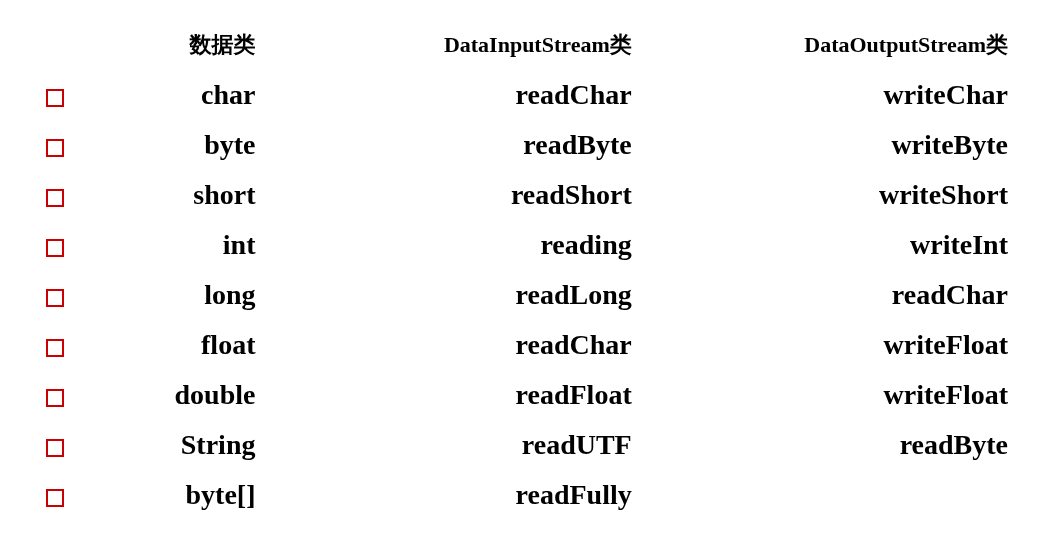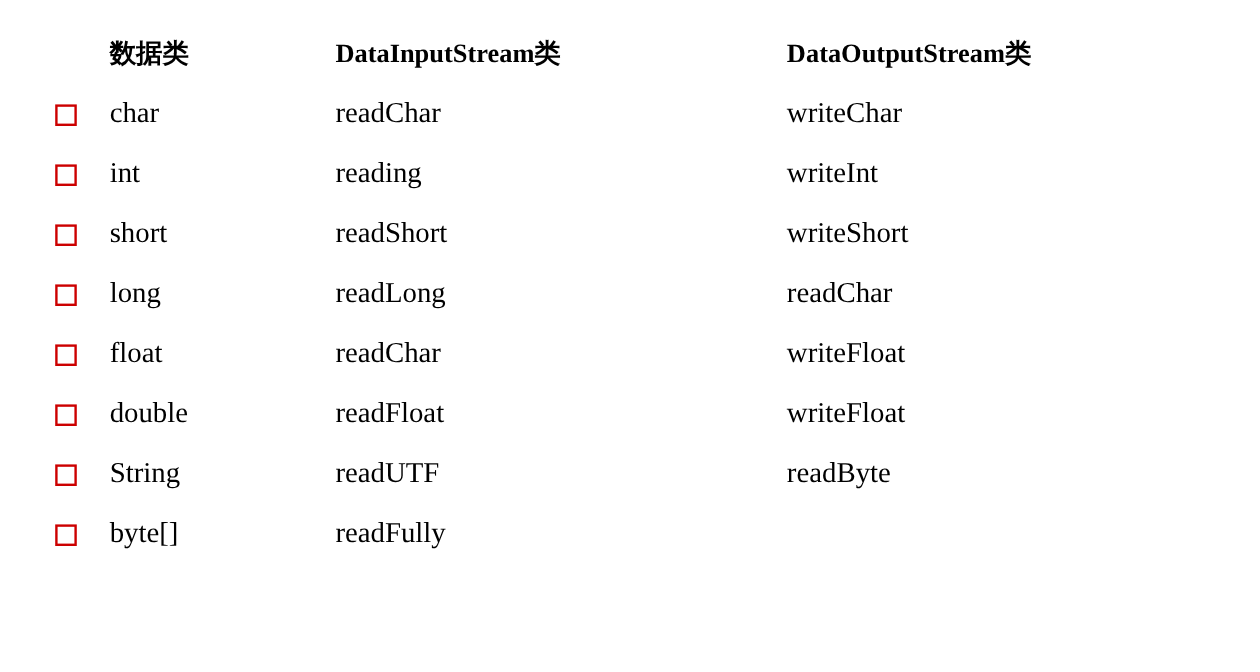--- a/index.html
+++ b/index.html
@@ -14,30 +14,30 @@
     .table-container {
       padding: 20px 30px;
       width: 100%;
     }
     table {
       width: 100%;
       border-collapse: collapse;
     }
     th, td {
       padding: 8px 12px;
-      text-align: left;
+      text-align: right;
       vertical-align: middle;
     }
     th {
       font-weight: bold;
       font-size: 22px;
     }
     td {
-      font-weight: normal;
-      font-size: 24px;
+      font-weight: bold;
+      font-size: 28px;
     }
     .checkbox-cell {
       width: 36px;
       text-align: center;
     }
     .checkbox-box {
       display: inline-block;
       width: 18px;
       height: 18px;
       border: 2px solid #cc0000;
@@ -64,29 +64,35 @@
     </thead>
     <tbody id="table-body">
     <tr>
           <td class="checkbox-cell"><span class="checkbox-box"></span></td>
           <td class="col-type">char</td>
           <td class="col-input">readChar</td>
           <td class="col-output">writeChar</td>
         </tr>
         <tr>
           <td class="checkbox-cell"><span class="checkbox-box"></span></td>
-          <td class="col-type">int</td>
-          <td class="col-input">reading</td>
-          <td class="col-output">writeInt</td>
+          <td class="col-type">byte</td>
+          <td class="col-input">readByte</td>
+          <td class="col-output">writeByte</td>
         </tr>
         <tr>
           <td class="checkbox-cell"><span class="checkbox-box"></span></td>
           <td class="col-type">short</td>
           <td class="col-input">readShort</td>
           <td class="col-output">writeShort</td>
+        </tr>
+        <tr>
+          <td class="checkbox-cell"><span class="checkbox-box"></span></td>
+          <td class="col-type">int</td>
+          <td class="col-input">reading</td>
+          <td class="col-output">writeInt</td>
         </tr>
         <tr>
           <td class="checkbox-cell"><span class="checkbox-box"></span></td>
           <td class="col-type">long</td>
           <td class="col-input">readLong</td>
           <td class="col-output">readChar</td>
         </tr>
         <tr>
           <td class="checkbox-cell"><span class="checkbox-box"></span></td>
           <td class="col-type">float</td>

